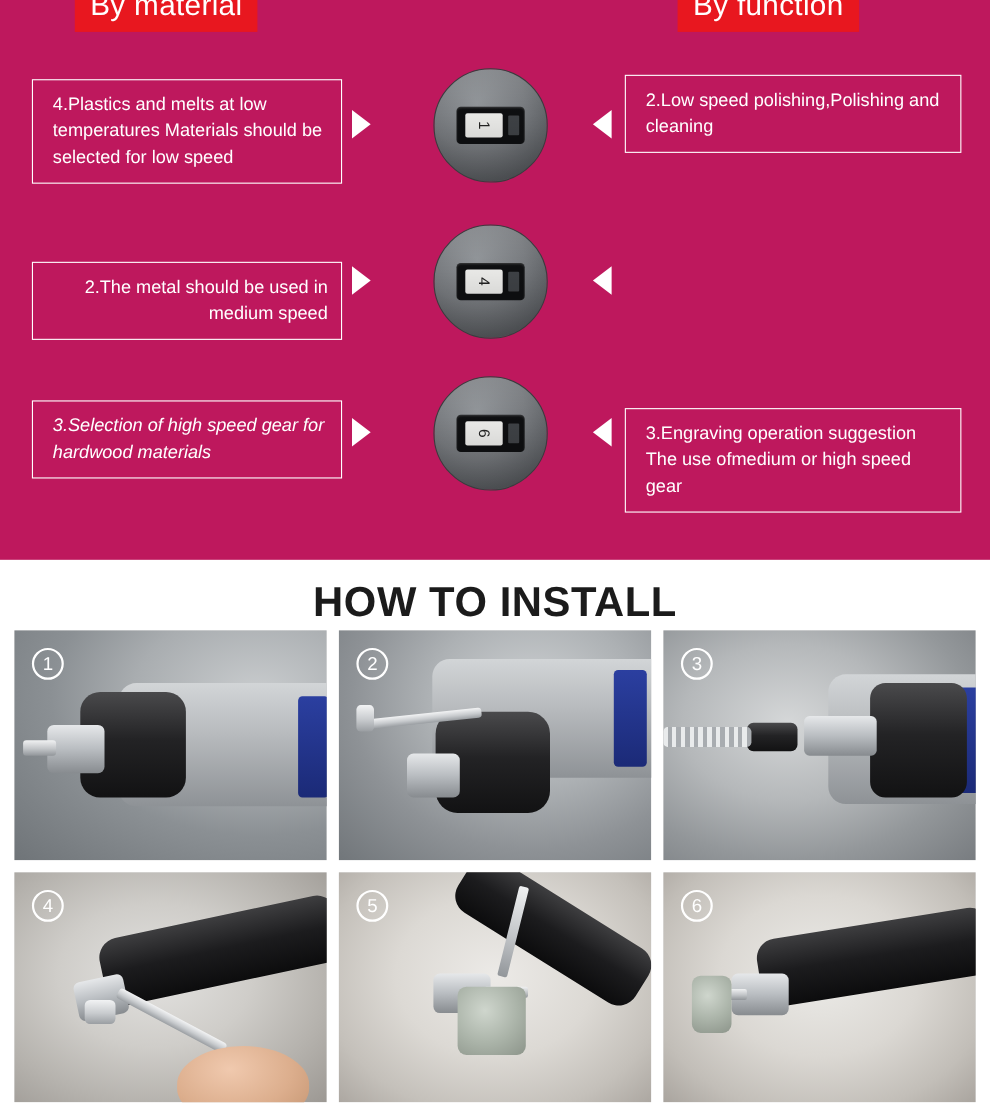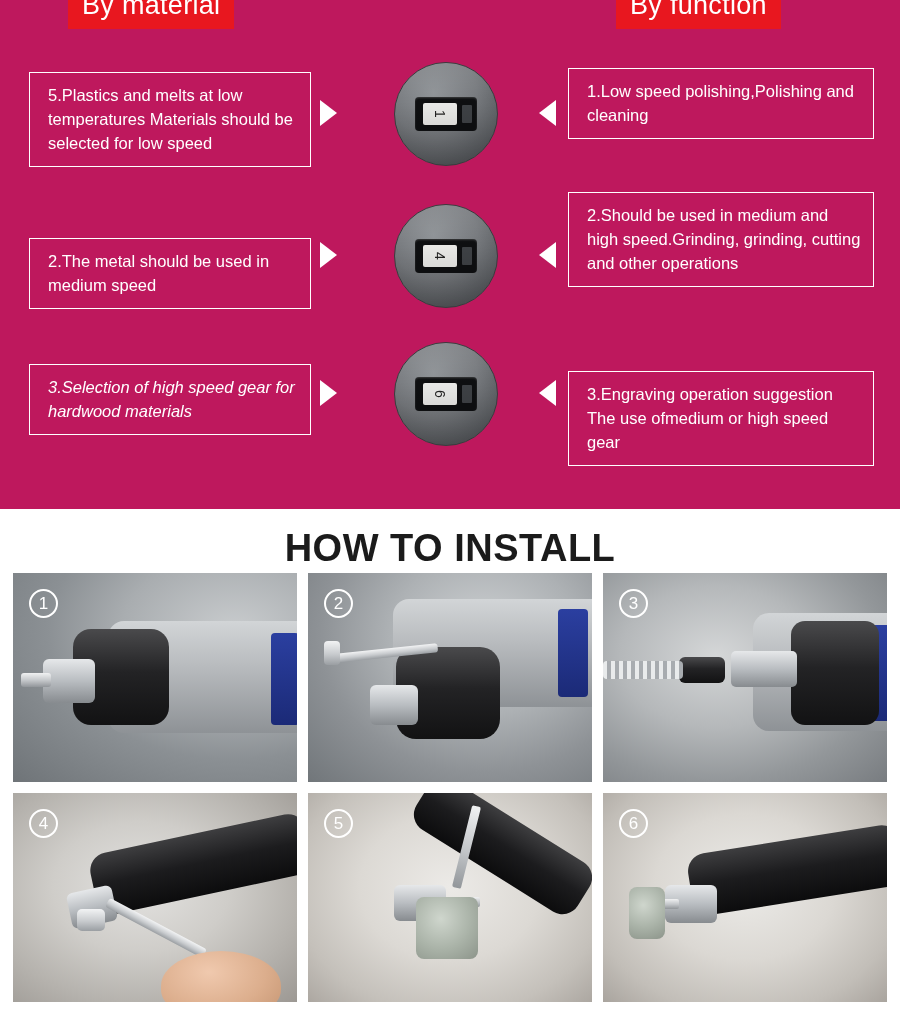--- a/index.html
+++ b/index.html
@@ -43,21 +43,21 @@
   .box {
     border: 1px solid #ffffff;
     color: #ffffff;
     font-size: 16.5px;
     line-height: 24px;
     padding: 10px 12px 11px 18px;
     background: transparent;
   }
 
   .lb1 { position: absolute; left: 29px; top: 72px; width: 282px; }
-  .lb2 { position: absolute; left: 29px; top: 238px; width: 282px; }
+  .lb2 { position: absolute; left: 29px; top: 238px; width: 282px; text-align: right; }
   .lb3 { position: absolute; left: 29px; top: 364px; width: 282px; font-style: italic; }
 
   .rb1 { position: absolute; left: 568px; top: 68px; width: 306px; }
   .rb2 { position: absolute; left: 568px; top: 192px; width: 306px; }
   .rb3 { position: absolute; left: 568px; top: 358px; width: 306px; margin-top: 13px; }
 
   
   .arrow {
     position: absolute;
     width: 0; height: 0;
@@ -238,26 +238,25 @@
 </head>
 <body>
 
 <div class="page">
 
   <div class="top-section">
 
     <div class="tag tag-material">By material</div>
     <div class="tag tag-function">By function</div>
 
-    <div class="box lb1">5.Plastics and melts at low temperatures Materials should be selected for low speed</div>
+    <div class="box lb1">4.Plastics and melts at low temperatures Materials should be selected for low speed</div>
     <div class="box lb2">2.The metal should be used in medium speed</div>
     <div class="box lb3">3.Selection of high speed gear for hardwood materials</div>
 
-    <div class="box rb1">1.Low speed polishing,Polishing and cleaning</div>
-    <div class="box rb2">2.Should be used in medium and high speed.Grinding, grinding, cutting and other operations</div>
+    <div class="box rb1">2.Low speed polishing,Polishing and cleaning</div>
     <div class="box rb3">3.Engraving operation suggestion The use ofmedium or high speed gear</div>
 
     <div class="arrow arrow-right ar1"></div>
     <div class="arrow arrow-right ar2"></div>
     <div class="arrow arrow-right ar3"></div>
     <div class="arrow arrow-left al1"></div>
     <div class="arrow arrow-left al2"></div>
     <div class="arrow arrow-left al3"></div>
 
     <div class="dial d1">

